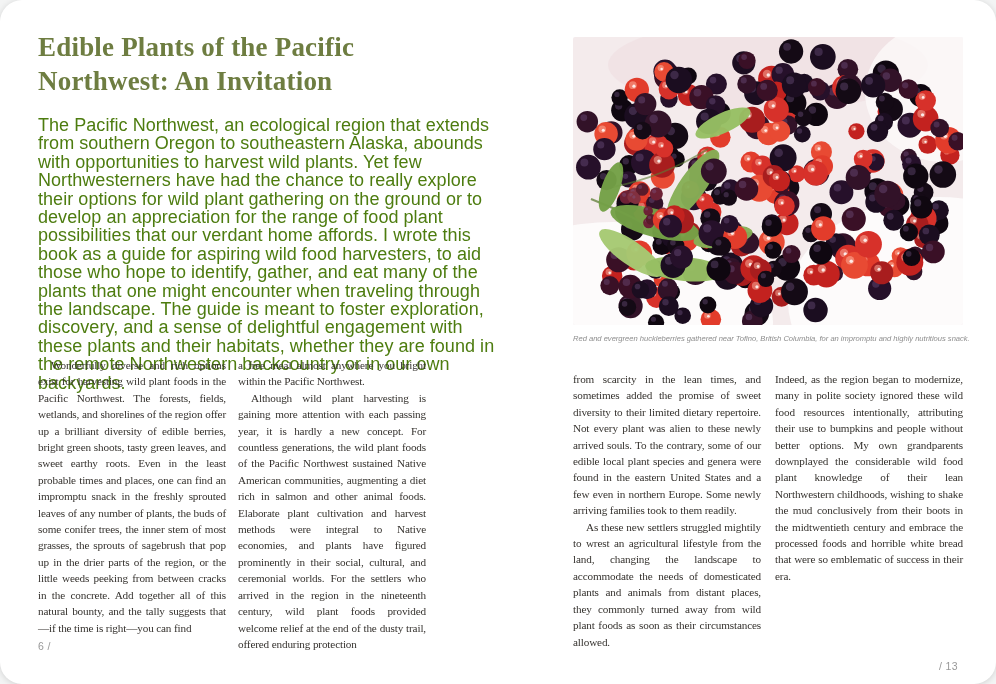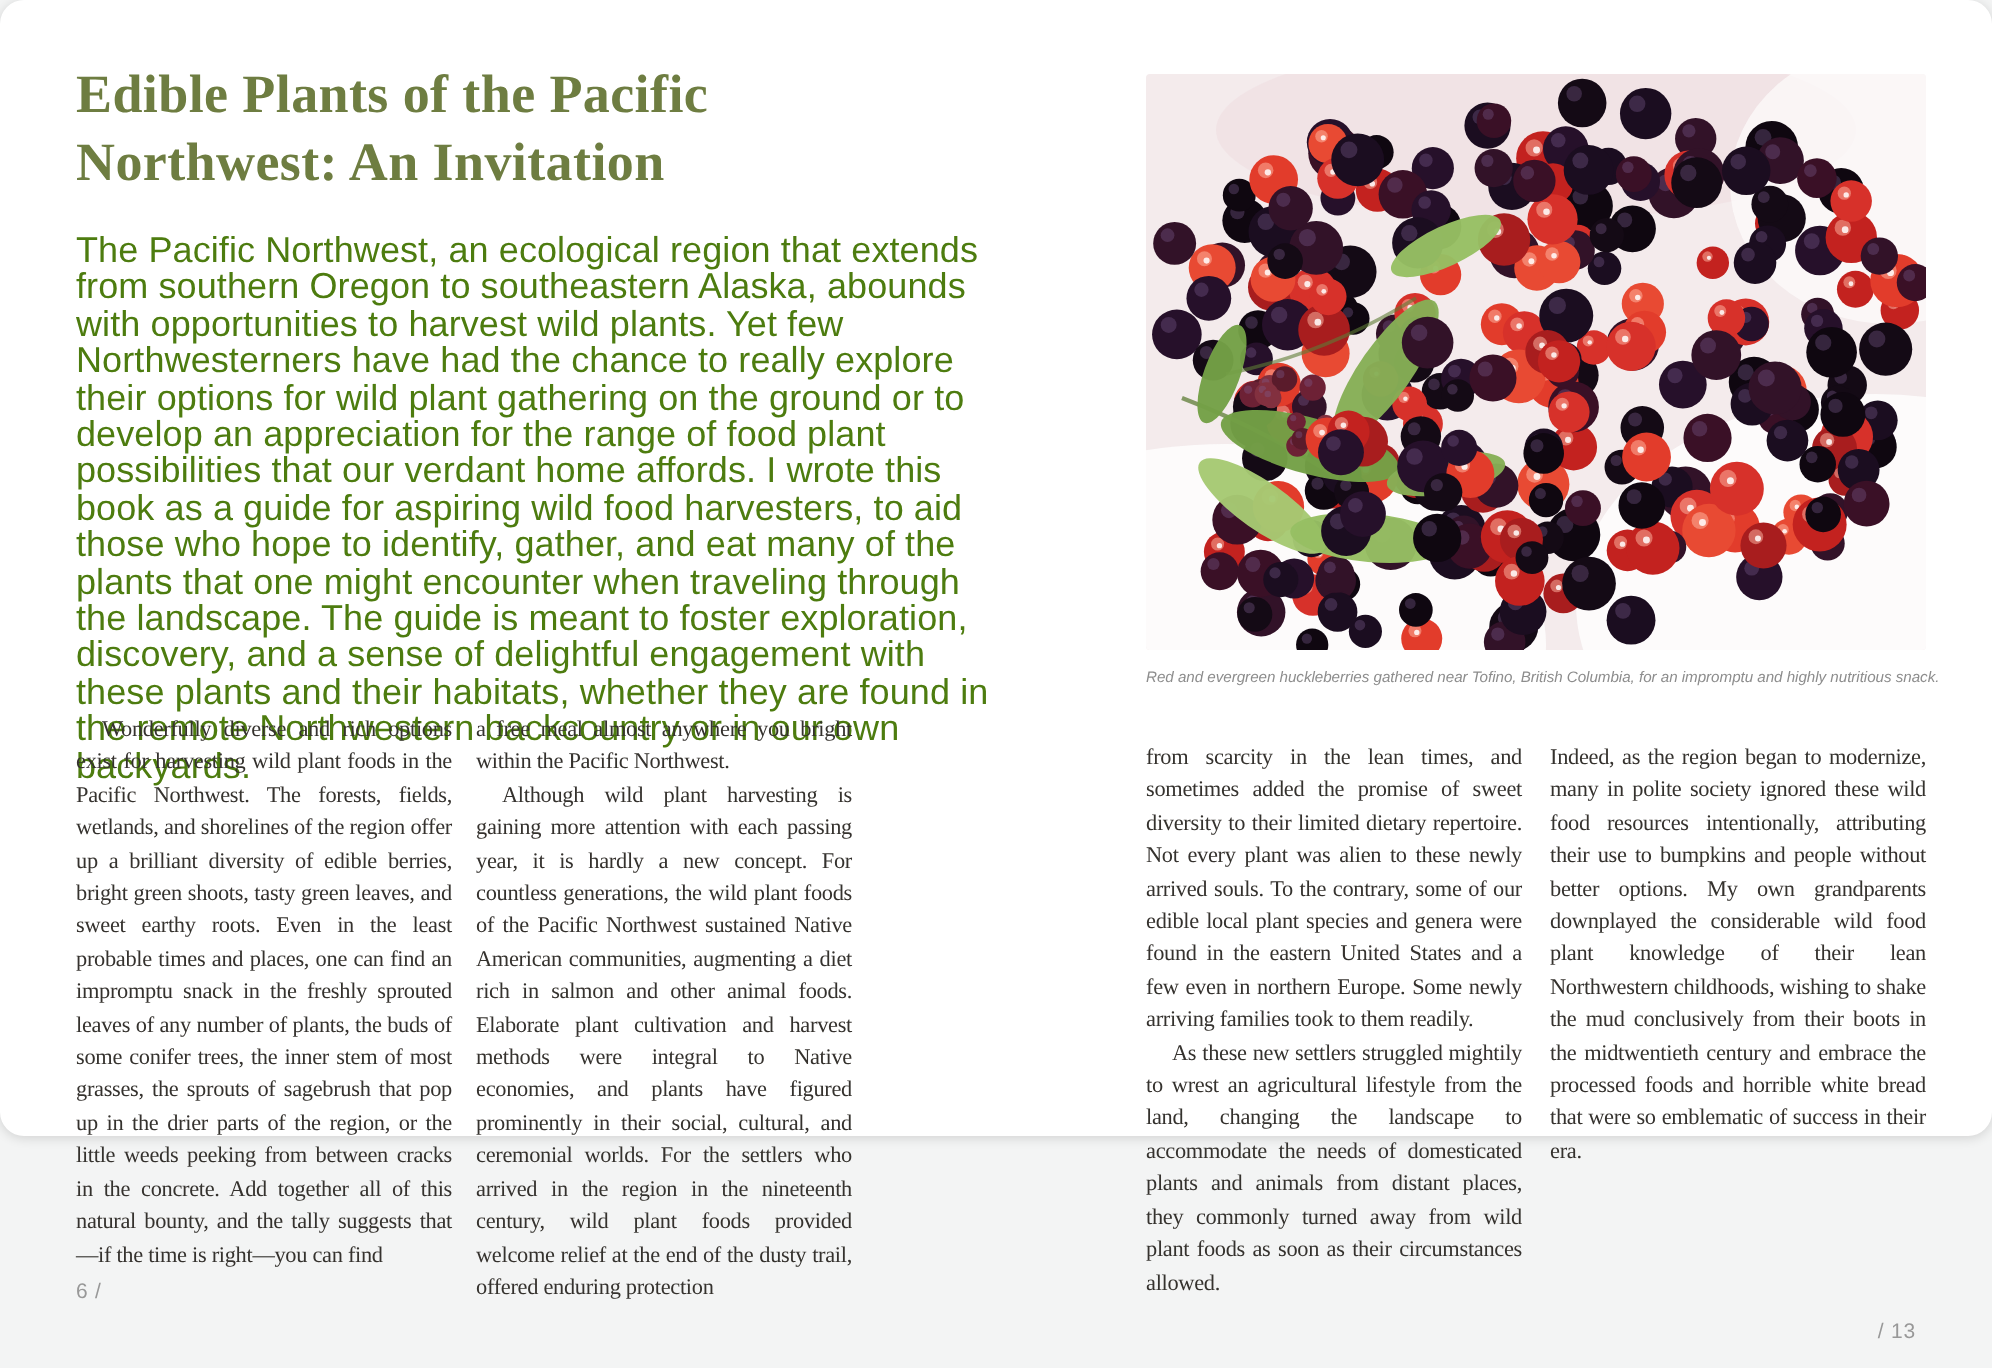--- a/index.html
+++ b/index.html
@@ -1,18 +1,18 @@
 <!DOCTYPE html>
 <html lang="en"><head>
 <meta charset="utf-8">
 <style>
   html,body{margin:0;padding:0;background:#f3f4f4;width:996px;height:684px;overflow:hidden;}
   .spread{
-    position:relative;width:996px;height:568px;background:#ffffff;
-    border-radius:12px;box-shadow:0 1px 6px rgba(0,0,0,.14);
+    position:relative;width:996px;height:684px;background:#ffffff;
+    border-radius:22px;box-shadow:0 1px 6px rgba(0,0,0,.14);
     font-family:"Liberation Serif",serif;color:#35322e;
   }
   .page-title{
     position:absolute;left:38px;top:30px;width:440px;margin:0;
     font-family:"Liberation Serif",serif;font-weight:600;
     font-size:27px;line-height:34px;letter-spacing:.2px;color:#6e7d41;
   }
   .intro{
     position:absolute;left:38px;top:116px;width:462px;margin:0;
     font-family:"Liberation Sans",sans-serif;

